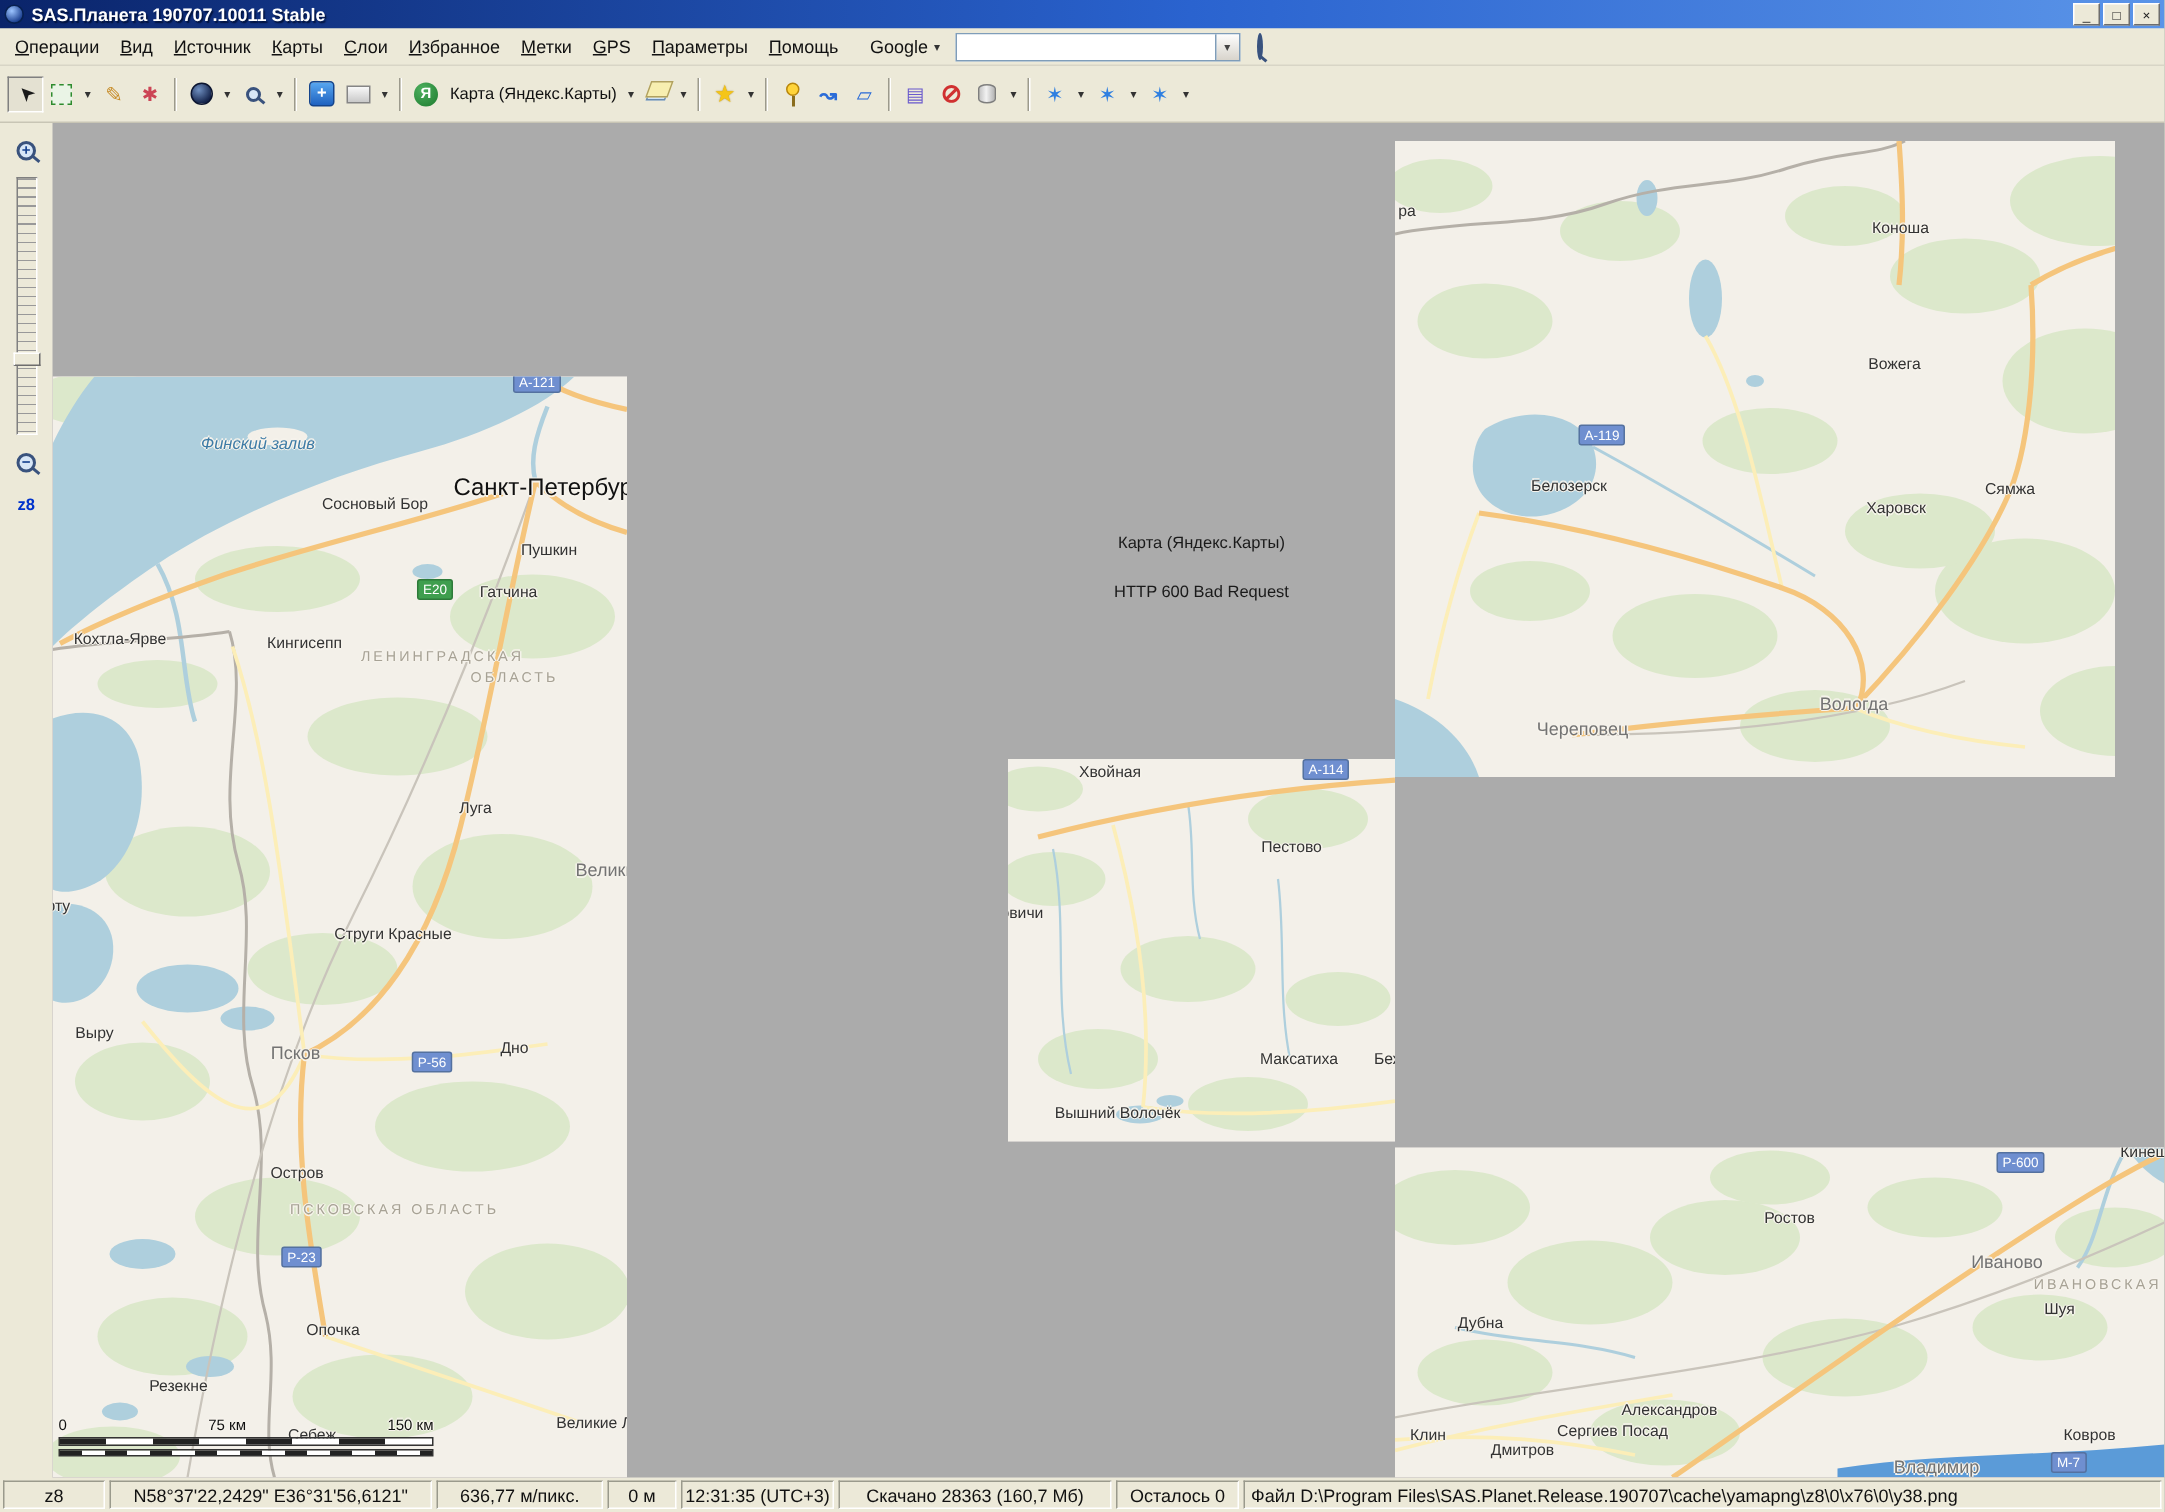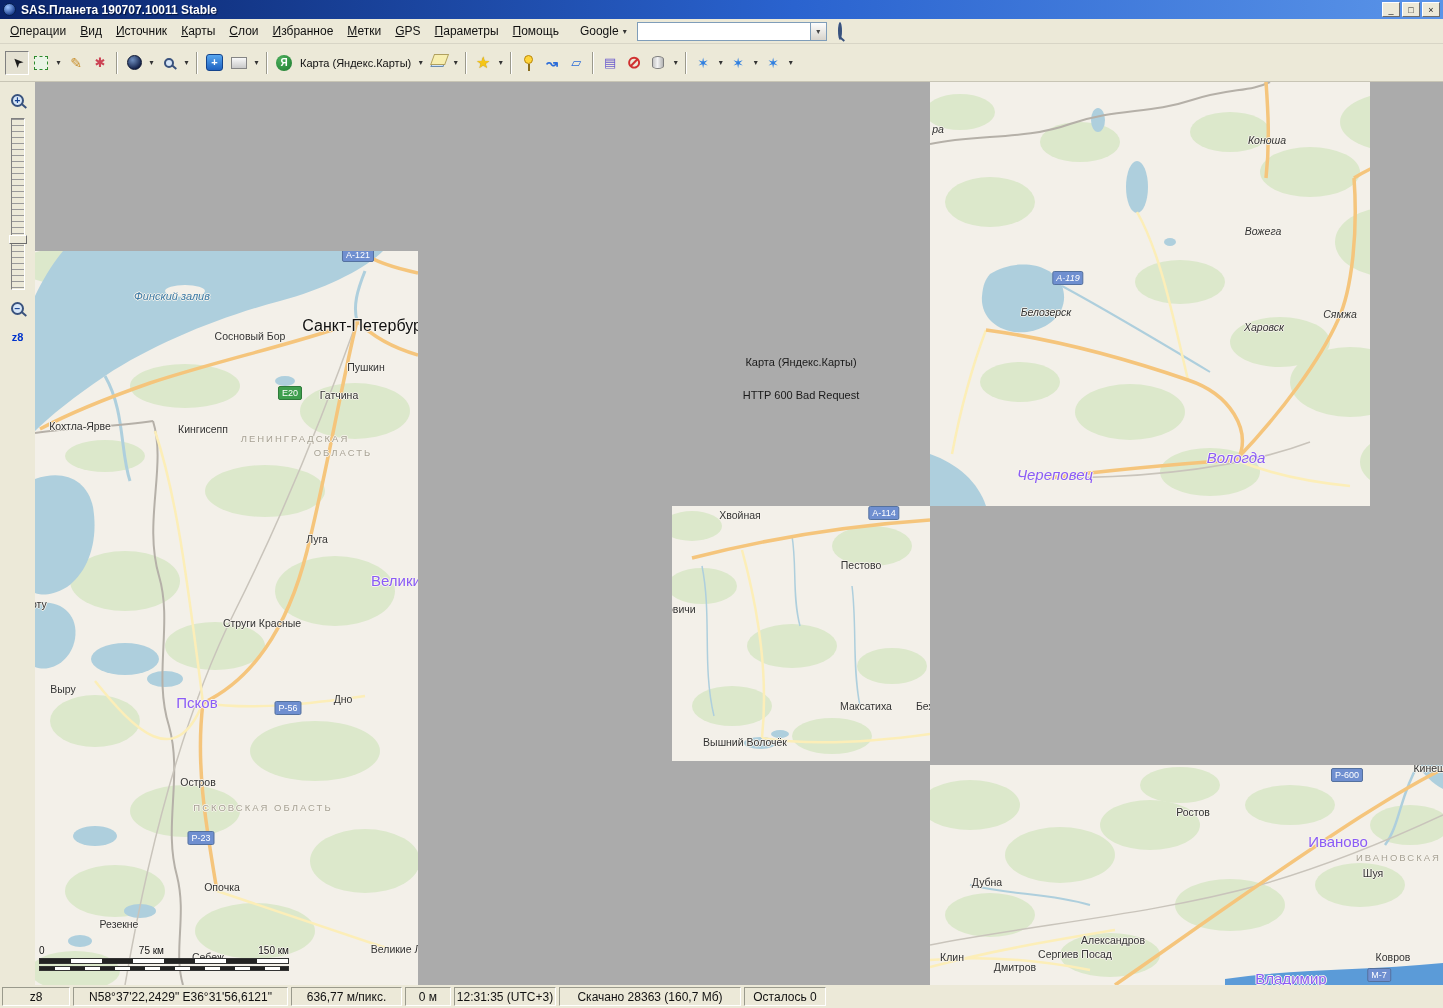--- a/index.html
+++ b/index.html
@@ -99,30 +99,30 @@
     background:#ece9d8 repeating-linear-gradient(180deg,#999 0 1px,transparent 1px 6px); }
   .zhandle { position:absolute; left:-3px; top:116px; width:18px; height:9px; background:#ece9d8;
     border:1px solid; border-color:#fff #6d6d6d #6d6d6d #fff; }
   .zlevel { margin-top:12px; color:#0033cc; font-weight:bold; font-size:11px; }
   .magsign { position:absolute; left:0; top:0; right:0; bottom:0; display:flex; align-items:center;
     justify-content:center; font-style:normal; font-weight:bold; font-size:10px; color:#15408f; }
 
   .map-area { position:relative; flex:1; background:#ababab; overflow:hidden; }
   .tile { position:absolute; overflow:hidden; background:#f3f0e9; }
   .t-nw { left:0; top:169px; width:383px; height:734px; }
-  .t-ne { left:895px; top:0; width:440px; height:424px;font-style:italic; }
+  .t-ne { left:895px; top:12px; width:480px; height:424px; }
   .t-c  { left:637px; top:424px; width:258px; height:255px; }
   .t-se { left:895px; top:683px; width:513px; height:220px; }
   .tile svg { position:absolute; left:0; top:0; }
   .labels { position:absolute; left:0; top:0; right:0; bottom:0; }
 
   .ml { position:absolute; transform:translate(-50%,-50%); white-space:nowrap; color:#333;
     font-size:10.5px;
     text-shadow:1px 0 0 #f6f3ec,-1px 0 0 #f6f3ec,0 1px 0 #f6f3ec,0 -1px 0 #f6f3ec; }
-  .ml.city { font-size:15px; color:#8b5cf6; }
+  .ml.city { font-size:12px; color:#737373; }
   .ml.city-lg { font-size:16px; color:#111; }
   .ml.region { font-size:9.5px; color:#a7a295; letter-spacing:2px; }
   .ml.water-label { font-style:italic; color:#3d7ba6; font-size:11px; }
   .ml.badge-blue { background:#6f8fd0; border:1px solid #54719f; color:#fff; font-size:9px;
     padding:0 3px; border-radius:2px; line-height:12px; text-shadow:none; }
   .ml.badge-green { background:#3f9e4e; border:1px solid #2d7a39; color:#fff; font-size:9px;
     padding:0 3px; border-radius:2px; line-height:12px; text-shadow:none; }
 
   .error-tile { position:absolute; left:637px; top:168px; width:258px; height:256px;
     font-size:11px; color:#1a1a1a; text-align:center; }
@@ -524,15 +524,16 @@
   </div>
 
   <div class="statusbar">
       <div class="sb-seg" style="width: 68px;">z8</div>
       <div class="sb-seg" style="width: 215px;">N58°37'22,2429" E36°31'56,6121"</div>
       <div class="sb-seg" style="width: 111px;">636,77 м/пикс.</div>
       <div class="sb-seg" style="width: 46px;">0 м</div>
       <div class="sb-seg" style="width: 102px;">12:31:35 (UTC+3)</div>
       <div class="sb-seg" style="width: 182px;">Скачано 28363 (160,7 Мб)</div>
       <div class="sb-seg" style="width: 82px;">Осталось 0</div>
+      <div class="sb-seg left" style="flex: 1 1 0%;">Файл D:\Program Files\SAS.Planet.Release.190707\cache\yamapng\z8\0\x76\0\y38.png</div>
     </div>
 
 </div>
 
 </body></html>

